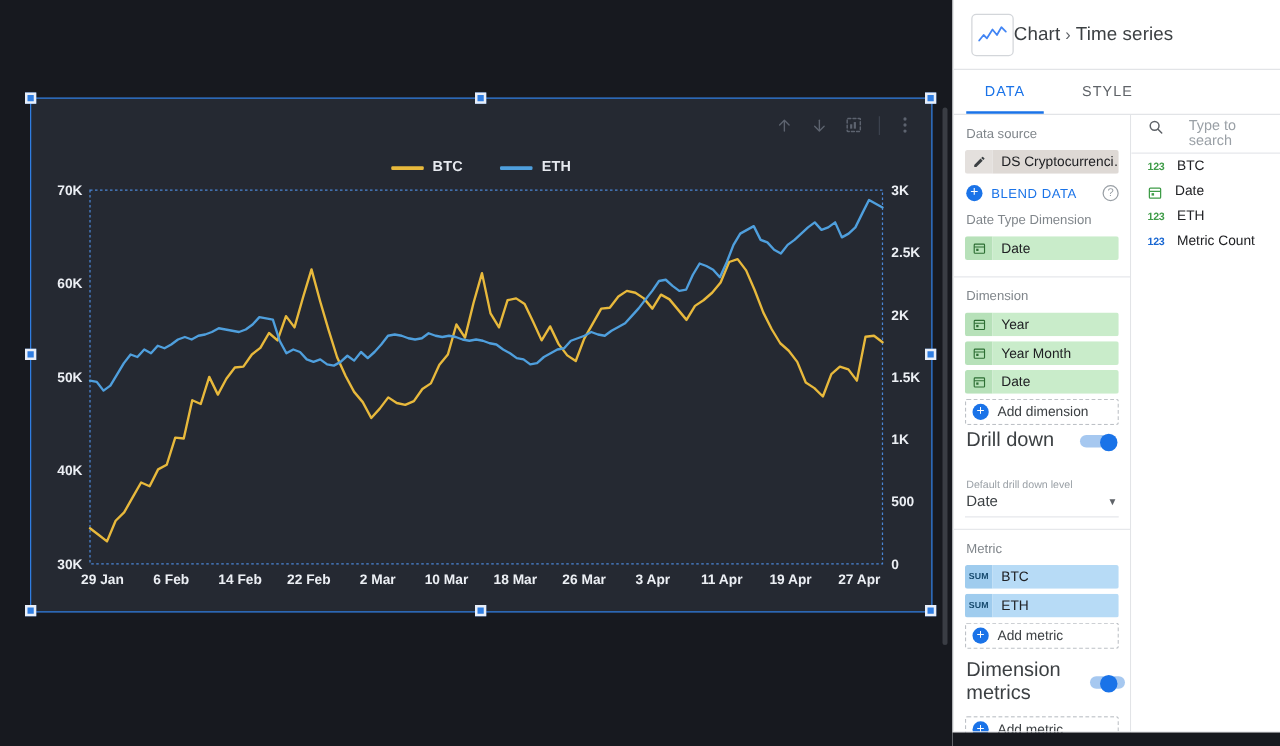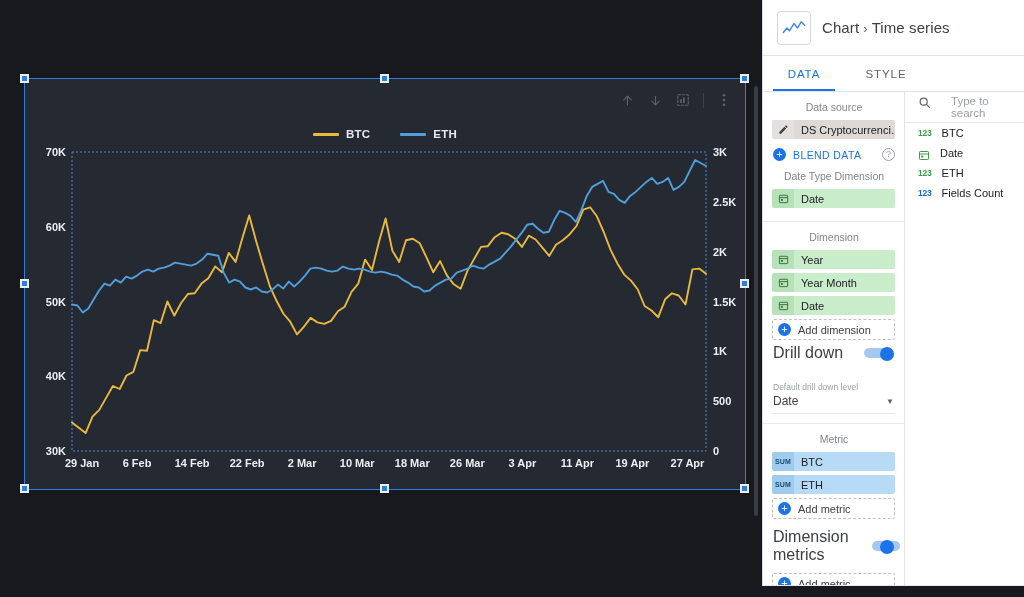--- a/index.html
+++ b/index.html
@@ -69,21 +69,21 @@
   .ax-lbl-r { fill: #eceff4; font-family: "Liberation Sans", sans-serif; font-size: 11px; font-weight: bold; }
   .ax-lbl-x { fill: #eceff4; font-family: "Liberation Sans", sans-serif; font-size: 11px; font-weight: bold; }
 
   
   #panel {
     position: absolute; left: 762px; top: 0; width: 262px; height: 597px;
     background: #ffffff; border-left: 1px solid #d8dadd;
     display: flex; flex-direction: column;
   }
   #panel-head {
-    height: 56px; flex: 0 0 56px; display: flex; align-items: center; gap: 11px;
+    height: 56px; flex: 0 0 56px; display: flex; align-items: center; 
     padding: 0 14px; border-bottom: 1px solid #e2e4e7; background: #fff;
   }
   #panel-head .ctype {
     width: 34px; height: 34px; border: 1px solid #d3d6da; border-radius: 4px;
     display: flex; align-items: center; justify-content: center; background: #fff;
   }
   #panel-head .title { font-size: 15px; color: #3c4043; letter-spacing: .1px; }
   #panel-head .title .sep { color: #5f6368; margin: 0 4px; font-size: 13px; }
 
   #tabs { height: 36px; flex: 0 0 36px; display: flex; border-bottom: 1px solid #e2e4e7; background: #fff; }
@@ -100,21 +100,21 @@
 
   #panel-body { flex: 1 1 auto; display: flex; min-height: 0; }
   #col-props {
     width: 142px; flex: 0 0 142px; border-right: 1px solid #e2e4e7;
     overflow: hidden; background: #fff; padding-bottom: 2px;
   }
   #col-fields { flex: 1 1 auto; background: #fff; overflow: hidden; }
 
   .sec { padding: 7px 9px 9px 9px; }
   .sec + .sec { border-top: 1px solid #e6e8eb; }
-  .sec-label { font-size: 10.5px; color: #80868b; margin: 2px 0 7px 1px; text-align: center; }
+  .sec-label { font-size: 10.5px; color: #80868b; margin: 2px 0 7px 1px; }
 
   .chip {
     height: 19px; display: flex; align-items: center; margin-bottom: 4px;
     border-radius: 2px; overflow: hidden; cursor: pointer;
   }
   .chip .ico {
     width: 22px; height: 19px; flex: 0 0 22px; display: flex;
     align-items: center; justify-content: center;
   }
   .chip .txt {
@@ -468,20 +468,20 @@
               </svg>
           </span>
           <span class="fname">Date</span>
         </div>
         <div class="fld">
           <span class="t123 green">123</span>
           <span class="fname">ETH</span>
         </div>
         <div class="fld">
           <span class="t123 blue">123</span>
-          <span class="fname">Fields Count</span>
+          <span class="fname">Metric Count</span>
         </div>
       </div>
     </div>
   </div>
 
   <div id="bottom-strip"></div>
 </div>
 
 </body></html>

